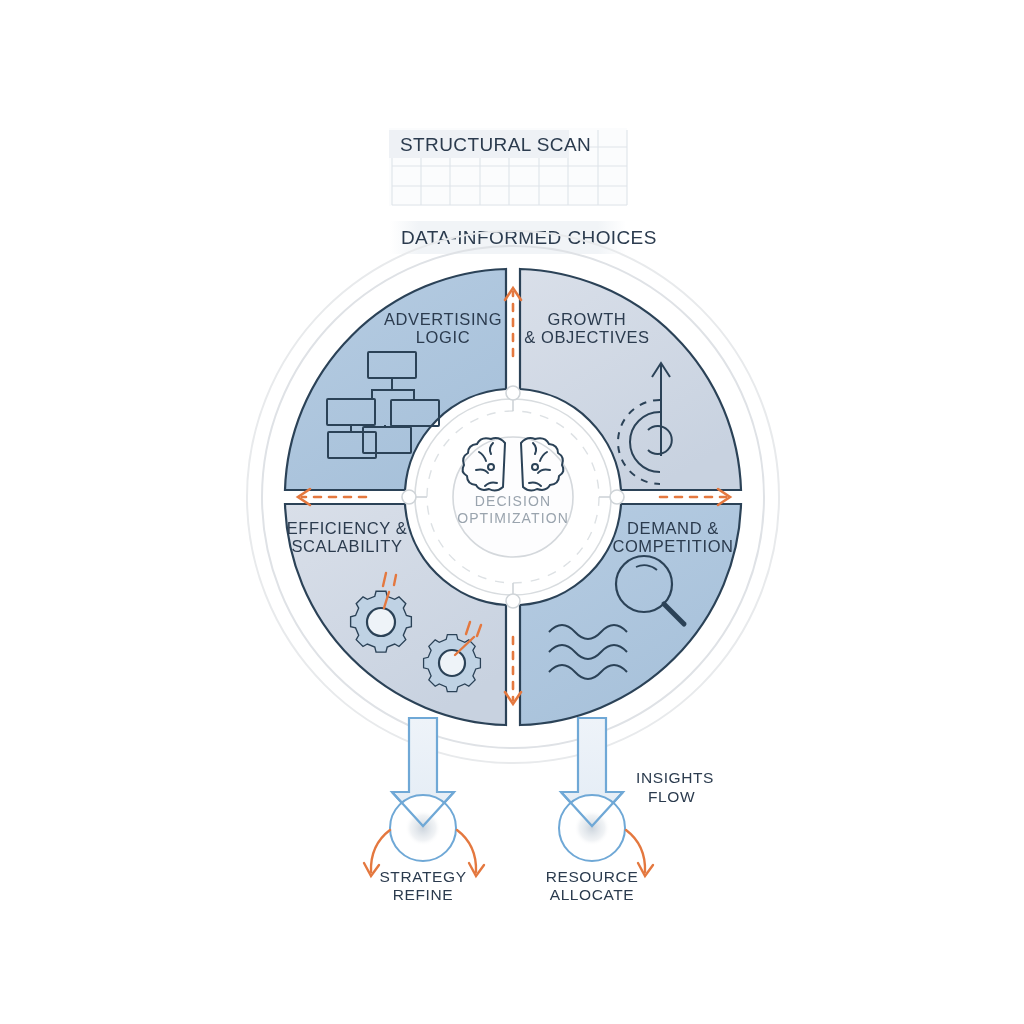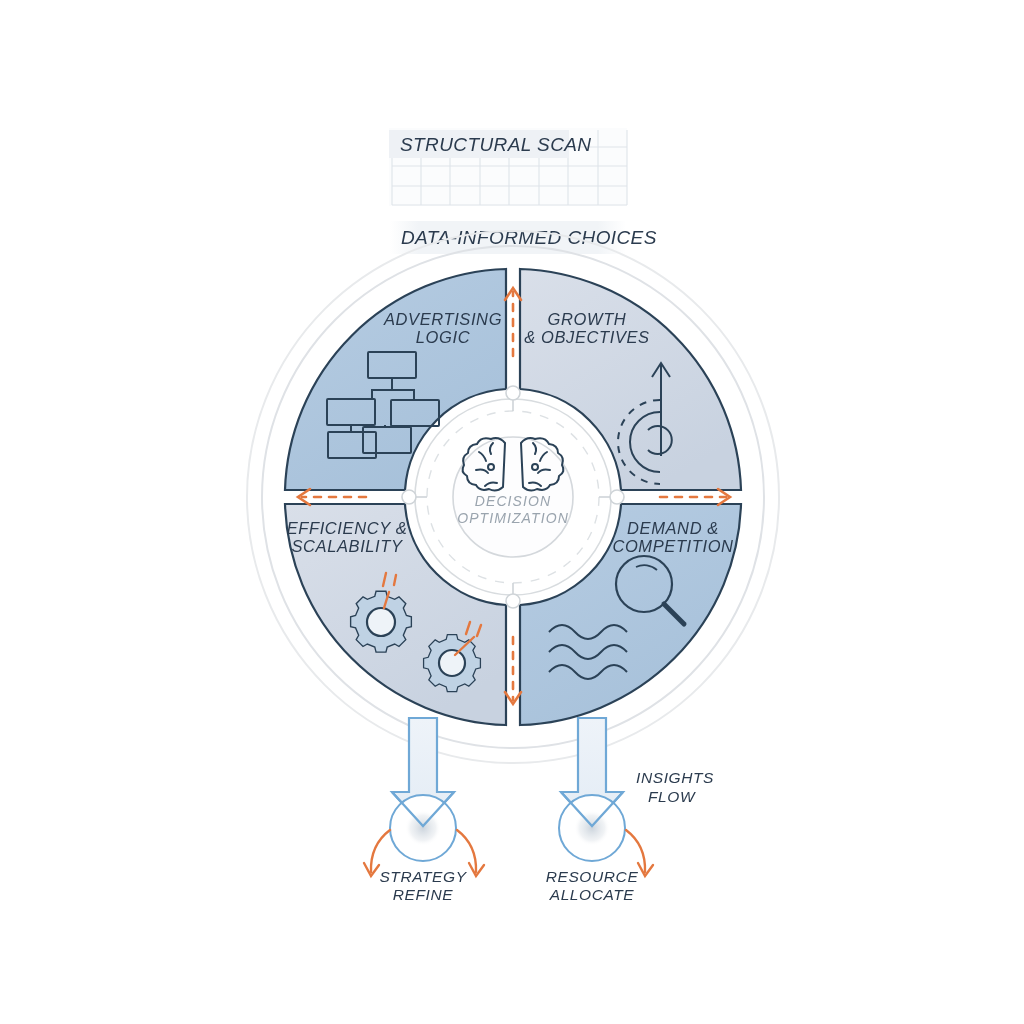--- a/index.html
+++ b/index.html
@@ -3,21 +3,21 @@
 <meta charset="utf-8">
 <style>
   html,body{margin:0;padding:0;}
   body{
     width:1024px;height:1024px;
     background:#ffffff;
     font-family:"Liberation Sans", sans-serif;
     overflow:hidden;
     position:relative;
   }
-  #stage{position:absolute;left:0;top:0;width:1024px;height:744px;font-style:italic;}
+  #stage{position:absolute;left:0;top:0;width:1024px;height:744px;}
   svg{display:block;}
   .lbl{
     font-family:"Liberation Sans", sans-serif;
     fill:#2b3b4e;
     letter-spacing:0.6px;
   }
   .quad-label{font-size:16.5px;}
   .hub-label{font-size:14px;fill:#9aa4ae;letter-spacing:1.1px;}
   .banner-label{font-size:19px;fill:#2b3b4e;letter-spacing:0.4px;}
   .bottom-label{font-size:15.5px;fill:#2b3b4e;letter-spacing:0.6px;}

